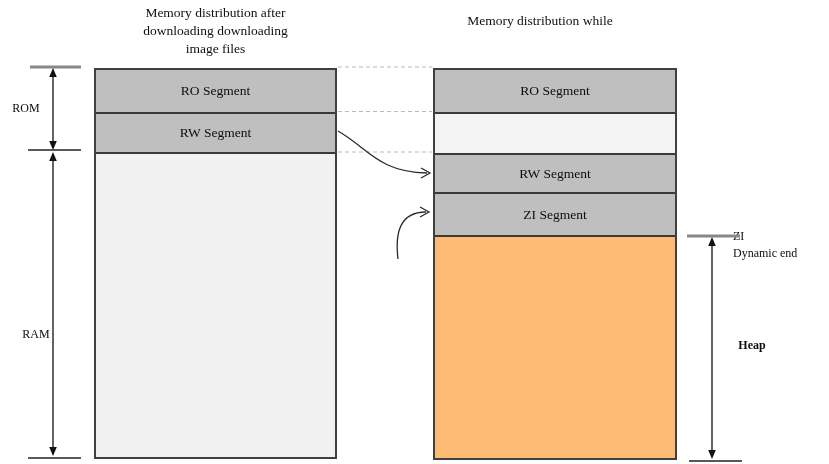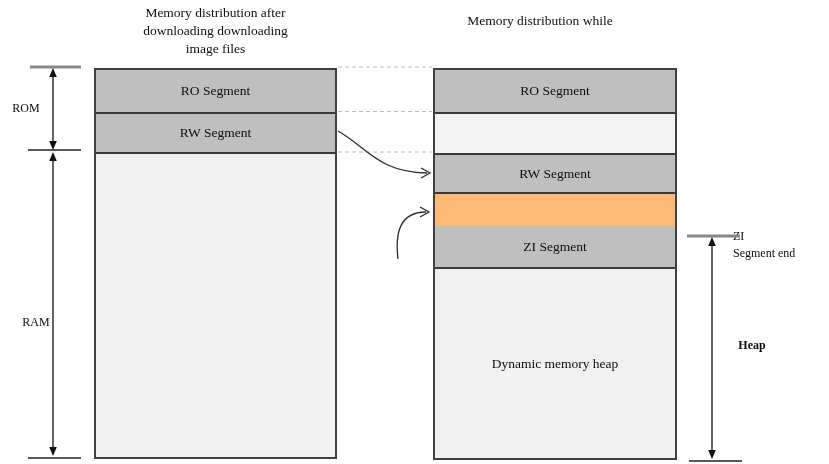--- a/index.html
+++ b/index.html
@@ -47,31 +47,31 @@
   .seg.light { background: #f1f1f1; }
   .seg.light-divider { background: #f3f3f3; border-bottom: 2px solid #3a3a3a; }
 
   #left-ro  { height: 42px; }
   #left-rw  { height: 38px; }
   #left-empty { flex: 1; }
 
   #right-ro  { height: 42px; }
   #right-gap { height: 39px; }
   #right-rw  { height: 37px; }
-  #right-zi  { height: 41px; margin-top: 32px; }
+  #right-zi  { height: 41px; }
   #right-heap { flex: 1; }
 
   .side-label {
     position: absolute;
     text-align: center;
     font-size: 12px;
     color: #0d0d0d;
   }
   #rom-label { left: 0px; top: 101px; width: 52px; }
-  #ram-label { left: 0px; top: 315px; width: 72px; }
+  #ram-label { left: 0px; top: 327px; width: 72px; }
   #heap-label { left: 722px; top: 338px; width: 60px; font-weight: bold; }
   #zi-end-label {
     position: absolute;
     left: 733px; top: 228px; width: 96px;
     text-align: left;
     font-size: 12px;
     line-height: 17px;
     color: #0d0d0d;
   }
   #zi-end-label span { display: block; }
@@ -111,31 +111,28 @@
     <div class="seg gray" id="right-ro">
       <span>RO Segment</span>
     </div>
     <div class="seg light-divider" id="right-gap"></div>
     <div class="seg gray" id="right-rw">
       <span>RW Segment</span>
     </div>
     <div class="seg gray" id="right-zi">
       <span>ZI Segment</span>
     </div>
-    <div class="seg light" id="right-heap">
-      <span>Dynamic memory heap</span>
-    </div>
   </div>
 
   <div class="side-label" id="rom-label">ROM</div>
   <div class="side-label" id="ram-label">RAM</div>
   <div class="side-label" id="heap-label">Heap</div>
   <div id="zi-end-label">
     <span>ZI</span>
-    <span>Segment end</span>
+    <span>Dynamic end</span>
   </div>
 
   <svg id="overlay" viewBox="0 0 829 464" xmlns="http://www.w3.org/2000/svg">
 
     <g stroke="#bbbbbb" stroke-width="1.2" stroke-dasharray="4 3">
       <line x1="338" y1="67" x2="432" y2="67"></line>
       <line x1="338" y1="111.5" x2="432" y2="111.5"></line>
       <line x1="338" y1="152" x2="432" y2="152"></line>
     </g>
 

